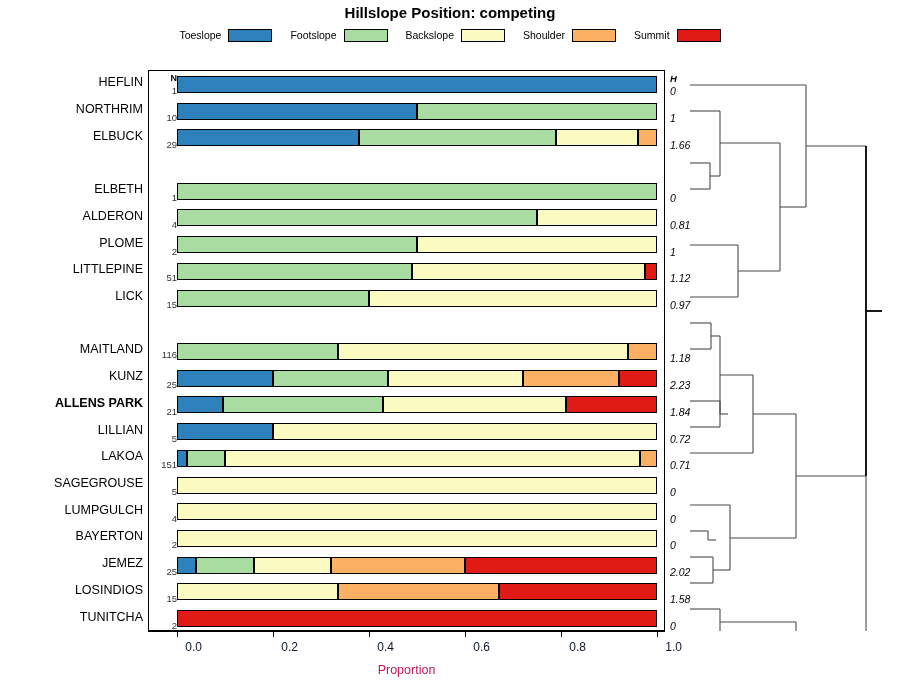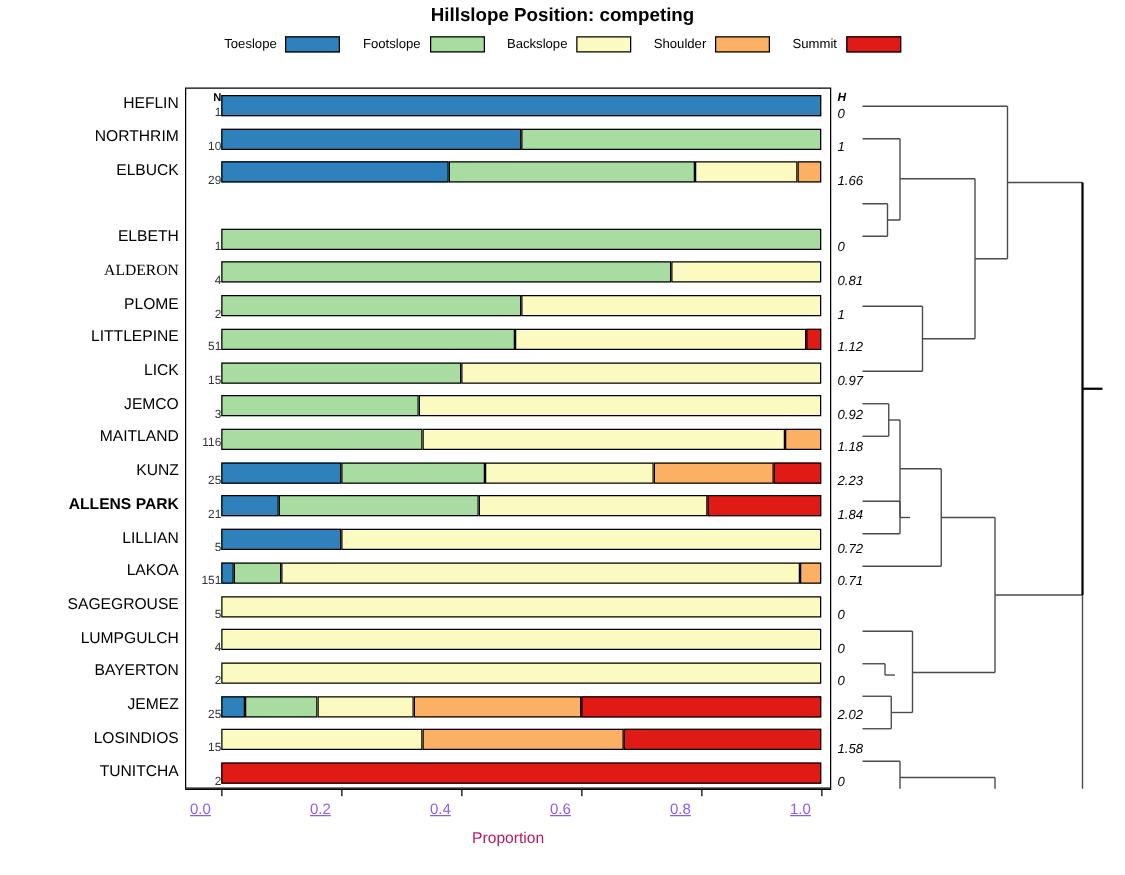--- a/index.html
+++ b/index.html
@@ -74,21 +74,21 @@
   }
 
   
   .axis-line{
     position:absolute; left:148px; top:631px; width:517px; height:1px;
     background:#000;
   }
   .tick{position:absolute;top:631px;width:1px;height:6px;background:#000;}
   .ticklabel{
     position:absolute; top:640px; width:50px; margin-left:-25px;
-    text-align:left; font-size:12px; color:#8b5cf6;text-decoration:underline;
+    text-align:right; font-size:12px; color:#0f172a;
   }
   .axis-title{
     position:absolute; left:148px; top:663px; width:517px;
     text-align:center; font-size:12.5px; color:#be185d;
   }
 
   
   .dendro{
     position:absolute; left:668px; top:70px; width:232px; height:561px;
   }
@@ -158,21 +158,21 @@
         </div>
         <div class="row" style="top: 106.857px; height: 26.7143px;">
           <div class="rowlabel" style="top: 4.35714px;">ELBETH</div>
           <div class="nval" style="top: 14.3571px;">1</div>
           <div class="hval" style="top: 14.3571px;">0</div>
           <div class="bar" style="left: 28px; width: 480px; top: 4.85714px;">
             <div class="seg" style="left: 0px; width: 480px; background: rgb(168, 220, 160);"></div>
           </div>
         </div>
         <div class="row" style="top: 133.571px; height: 26.7143px;">
-          <div class="rowlabel" style="top: 4.35714px; font-family: Liberation Serif, serif;">ALDERON</div>
+          <div class="rowlabel" style="top: 4.35714px;">ALDERON</div>
           <div class="nval" style="top: 14.3571px;">4</div>
           <div class="hval" style="top: 14.3571px;">0.81</div>
           <div class="bar" style="left: 28px; width: 480px; top: 4.85714px;">
             <div class="seg" style="left: 0px; width: 360px; background: rgb(168, 220, 160);"></div>
             <div class="seg" style="left: 360px; width: 120px; background: rgb(251, 251, 193);"></div>
           </div>
         </div>
         <div class="row" style="top: 160.286px; height: 26.7143px;">
           <div class="rowlabel" style="top: 4.35714px;">PLOME</div>
           <div class="nval" style="top: 14.3571px;">2</div>
@@ -192,29 +192,20 @@
             <div class="seg" style="left: 468px; width: 12px; background: rgb(224, 27, 22);"></div>
           </div>
         </div>
         <div class="row" style="top: 213.714px; height: 26.7143px;">
           <div class="rowlabel" style="top: 4.35714px;">LICK</div>
           <div class="nval" style="top: 14.3571px;">15</div>
           <div class="hval" style="top: 14.3571px;">0.97</div>
           <div class="bar" style="left: 28px; width: 480px; top: 4.85714px;">
             <div class="seg" style="left: 0px; width: 192px; background: rgb(168, 220, 160);"></div>
             <div class="seg" style="left: 192px; width: 288px; background: rgb(251, 251, 193);"></div>
-          </div>
-        </div>
-        <div class="row" style="top: 240.429px; height: 26.7143px;">
-          <div class="rowlabel" style="top: 4.35714px;">JEMCO</div>
-          <div class="nval" style="top: 14.3571px;">3</div>
-          <div class="hval" style="top: 14.3571px;">0.92</div>
-          <div class="bar" style="left: 28px; width: 480px; top: 4.85714px;">
-            <div class="seg" style="left: 0px; width: 158.4px; background: rgb(168, 220, 160);"></div>
-            <div class="seg" style="left: 158.4px; width: 321.6px; background: rgb(251, 251, 193);"></div>
           </div>
         </div>
         <div class="row" style="top: 267.143px; height: 26.7143px;">
           <div class="rowlabel" style="top: 4.35714px;">MAITLAND</div>
           <div class="nval" style="top: 11px;">116</div>
           <div class="hval" style="top: 14.3571px;">1.18</div>
           <div class="bar" style="left: 28px; width: 480px; top: 4.85714px;">
             <div class="seg" style="left: 0px; width: 160.8px; background: rgb(168, 220, 160);"></div>
             <div class="seg" style="left: 160.8px; width: 290.4px; background: rgb(251, 251, 193);"></div>
             <div class="seg" style="left: 451.2px; width: 28.8px; background: rgb(251, 176, 100);"></div>

